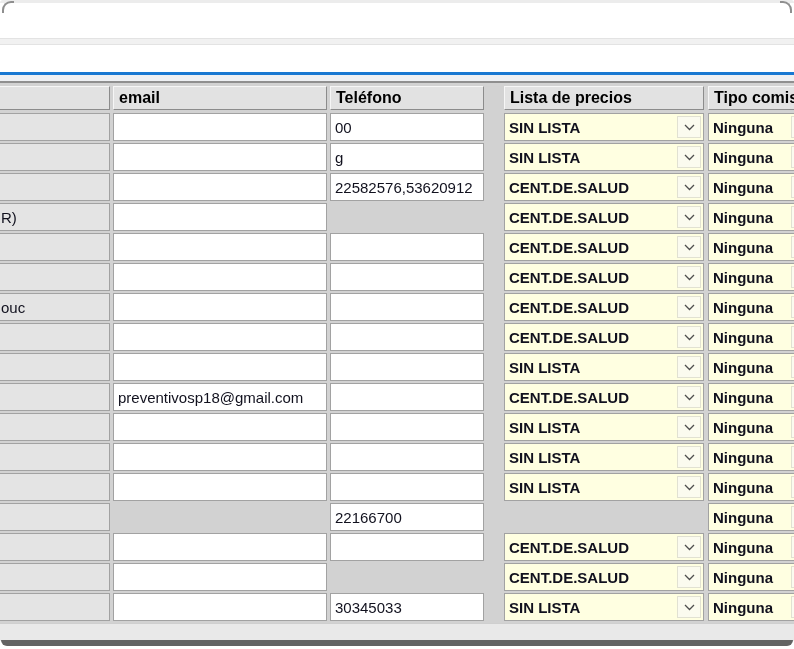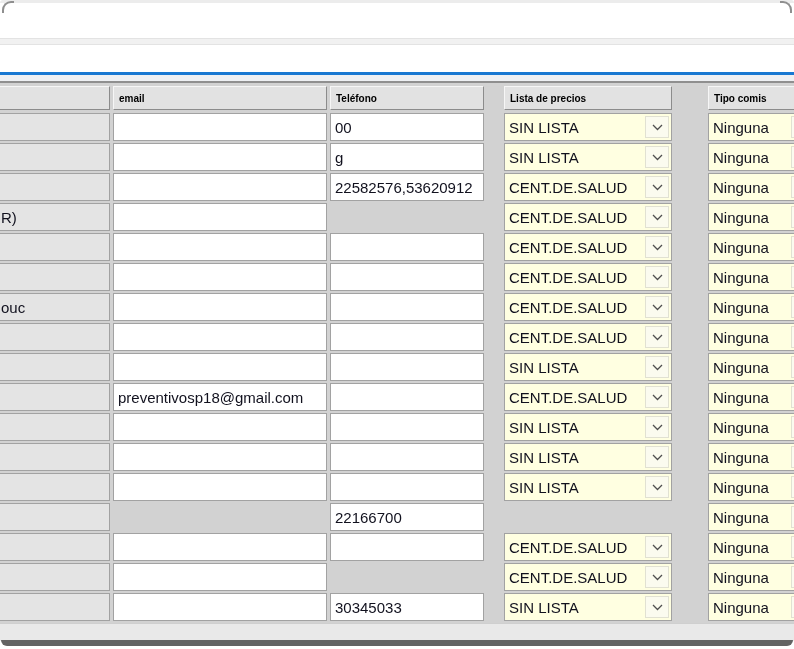--- a/index.html
+++ b/index.html
@@ -16,37 +16,37 @@
     border-top:1px solid #e3e3e3;border-bottom:1px solid #e3e3e3;}
   .blue-line{position:absolute;top:72px;left:0;right:0;height:3px;}
   .sub-blue{position:absolute;top:75px;left:0;right:0;height:6px;background:#eef0f3;}
   .gray-line{position:absolute;top:81px;left:0;right:0;height:2px;background:#8f8f8f;}
 
   
   .grid{position:absolute;top:83px;left:0;width:794px;height:540px;background:#d2d2d2;overflow:hidden;}
   .hcell{
     position:absolute;top:3px;height:24px;box-sizing:border-box;
     background:#e2e2e2;border:1px solid;border-color:#f6f6f6 #8c8c8c #8c8c8c #f6f6f6;
-    font-size:10px;font-weight:bold;color:#000;
+    font-size:16px;font-weight:bold;color:#000;
     display:flex;align-items:center;padding-left:5px;white-space:nowrap;overflow:hidden;
   }
   .row{position:absolute;left:0;width:100%;height:28px;text-align:center;}
   .cell{
     position:absolute;top:0;height:28px;box-sizing:border-box;
     border:1px solid #a2a2a2;font-size:15px;color:#11111e;
     display:flex;align-items:center;padding-left:4px;white-space:nowrap;overflow:hidden;
   }
   .col-name {left:-4px;width:114px;}
   .col-email{left:113px;width:214px;}
   .col-tel  {left:330px;width:154px;}
-  .col-lista{left:504px;width:168px;}
+  .col-lista{left:504px;width:200px;}
   .col-tipo {left:708px;width:110px;}
   .name-cell {background:#e4e4e4;}
   .input-cell{background:#ffffff;}
-  .combo-cell{padding-right:28px;}
+  .combo-cell{padding-right:28px;font-weight:bold;}
   .combo-btn{
     position:absolute;right:2px;top:2px;width:24px;height:22px;box-sizing:border-box;
     background:#fbfbef;border:1px solid #e1e1d2;
     display:flex;align-items:center;justify-content:center;
   }
   .combo-btn svg{display:block;}
 
   
   .footer-band{position:absolute;top:623px;left:0;right:0;height:17px;background:#e9e9e9;border-top:1px solid #cfcfcf;}
   .bottom-bar{position:absolute;top:640px;left:1px;right:1px;height:6px;background:#636363;border-radius:0 0 9px 9px;}

